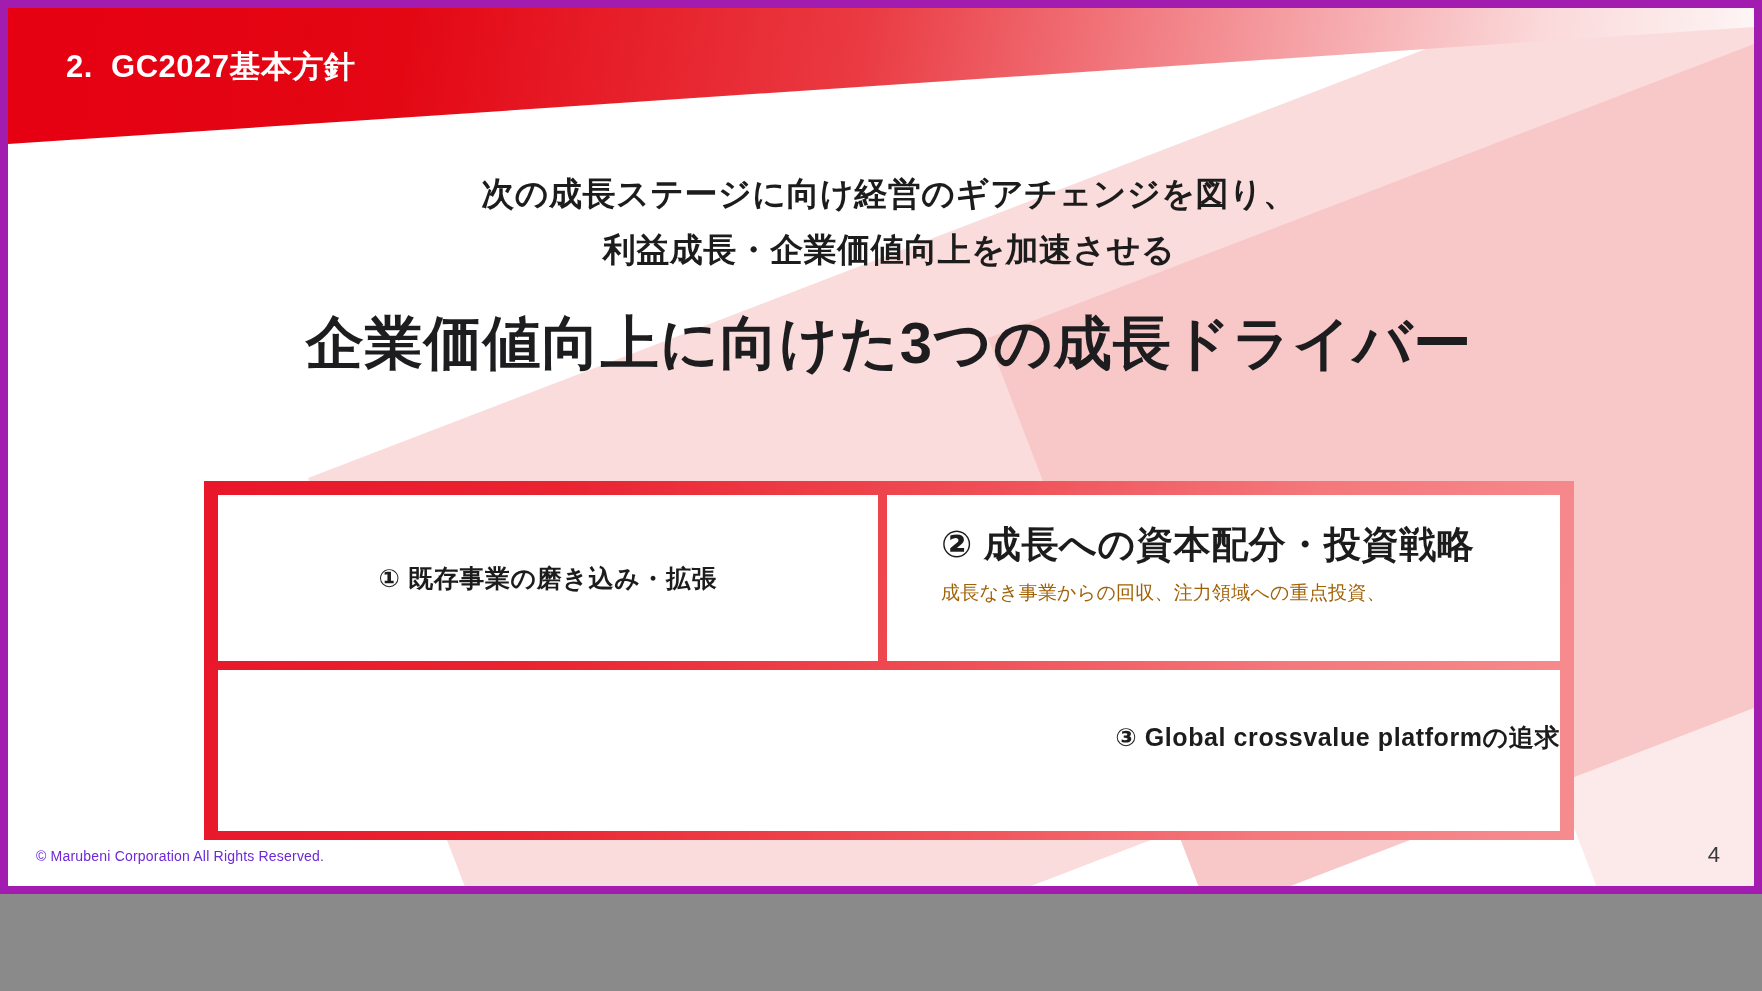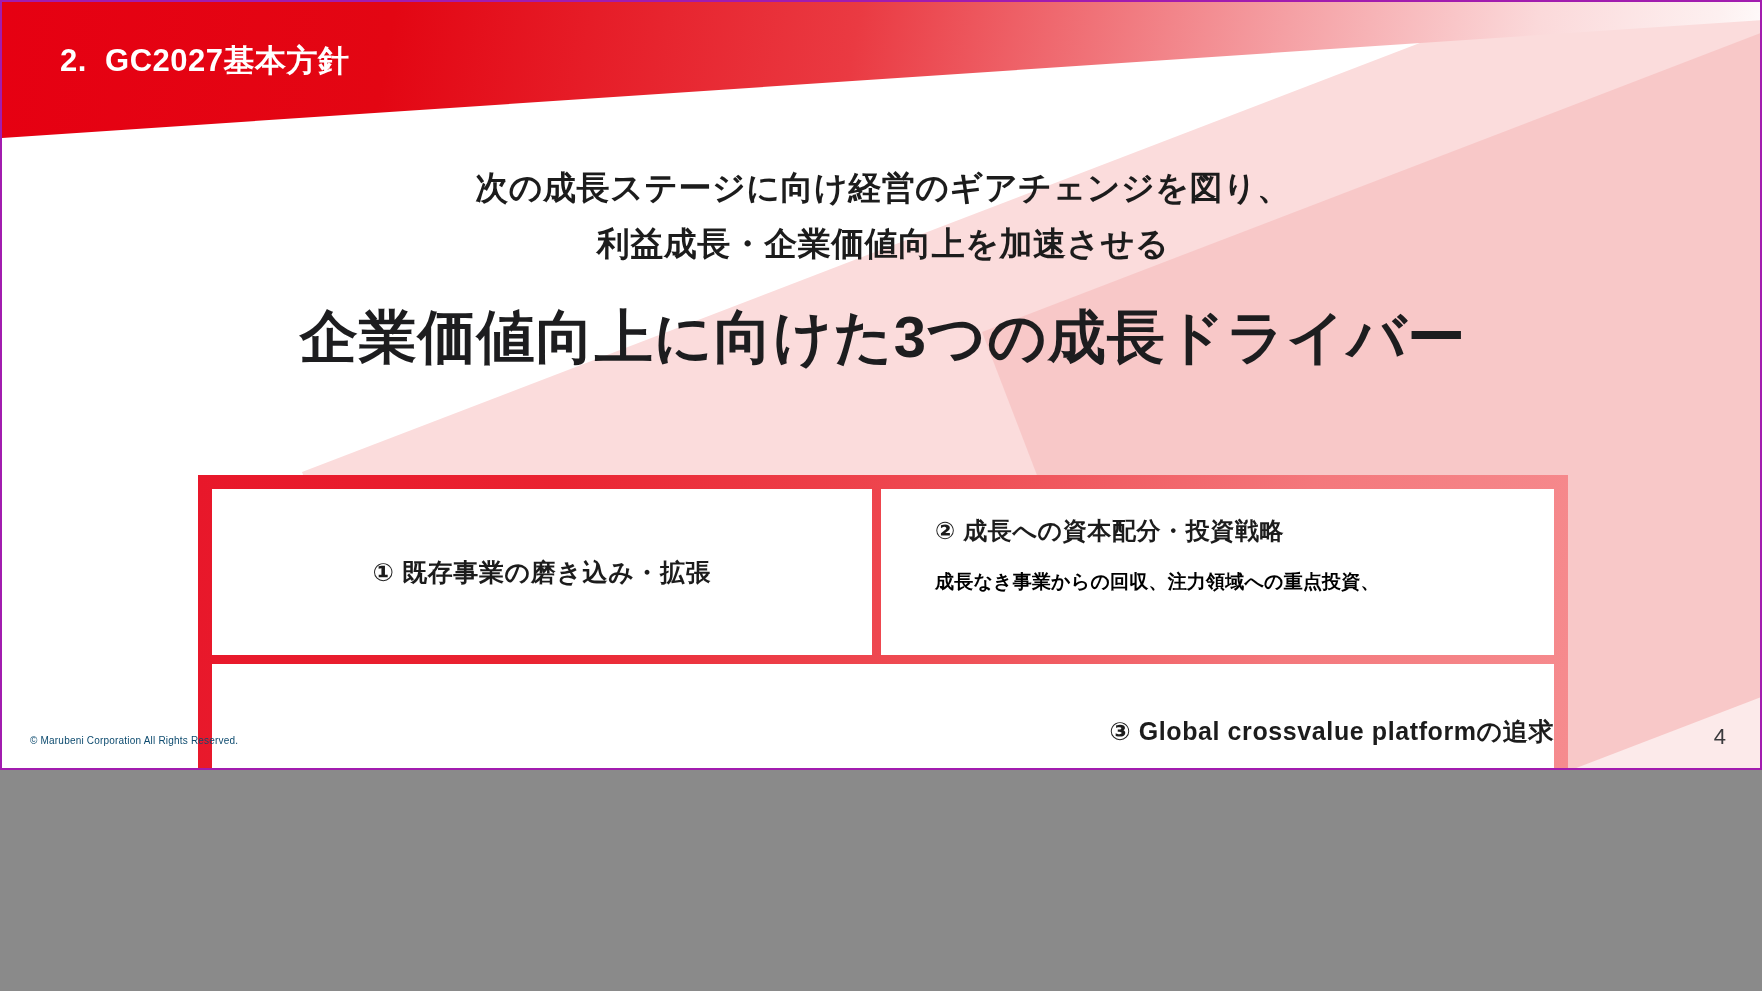--- a/index.html
+++ b/index.html
@@ -7,25 +7,25 @@
     padding: 0;
     background: #8a8a8a;
   }
   body {
     font-family: "Liberation Sans", "DejaVu Sans", sans-serif;
   }
 
   .slide {
     position: relative;
     width: 1762px;
-    height: 770px;
+    height: 894px;
     background: #ffffff;
     overflow: hidden;
     box-sizing: border-box;
-    border: 2px solid #a21caf;
+    border: 8px solid #a21caf;
     padding-left: 32px;
   }
 
   
   .deco-layer {
     position: absolute;
     inset: 0;
     overflow: hidden;
     pointer-events: none;
   }
@@ -150,46 +150,46 @@
   }
   .card-3 {
     flex: 1 1 auto;
     display: flex;
     align-items: center;
     justify-content: flex-end;
     padding-bottom: 26px;
   }
 
   .card-title {
-    font-size: 24px;
+    font-size: 37px;
     font-weight: bold;
     color: #1c1c1c;
     letter-spacing: 0.6px;
     line-height: 1.3;
   }
   .card-title-lg {
     font-size: 25px;
   }
   .card-desc {
-    margin-top: 21px;
+    margin-top: 9px;
     font-size: 19px;
-    font-weight: bold;
-    color: #000000;
+    font-weight: normal;
+    color: #a16207;
     line-height: 30px;
     letter-spacing: 0.2px;
   }
   .desc-line { display: block; }
 
   
   .footer-copyright {
     position: absolute;
     left: 28px;
     bottom: 22px;
-    font-size: 10px;
-    color: #0c4a6e;
+    font-size: 14px;
+    color: #6d28d9;
     letter-spacing: 0.2px;
   }
   .footer-pagenum {
     position: absolute;
     right: 34px;
     bottom: 18px;
     font-size: 22px;
     color: #3a3a3d;
   }
 </style>

